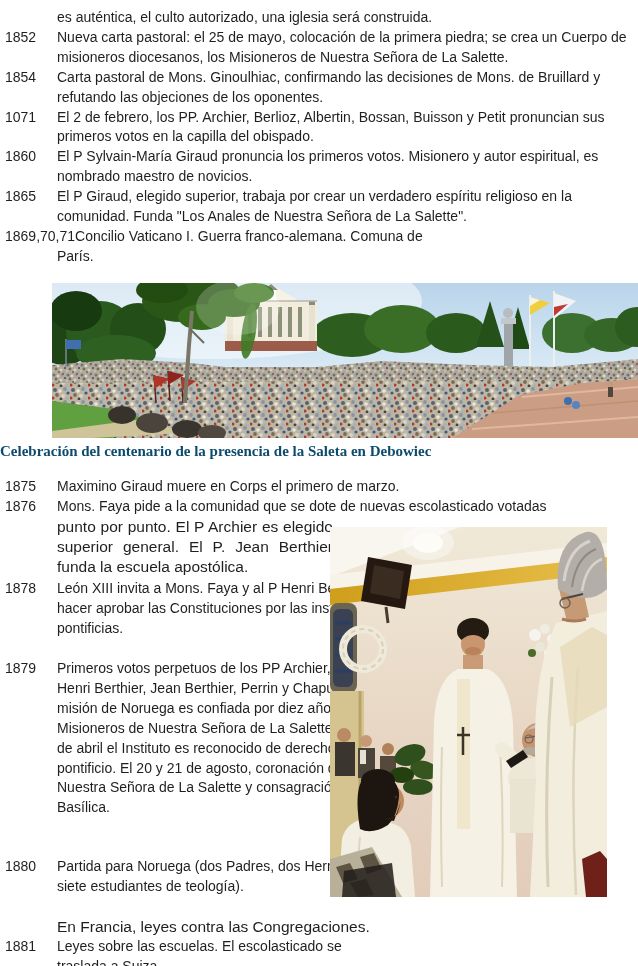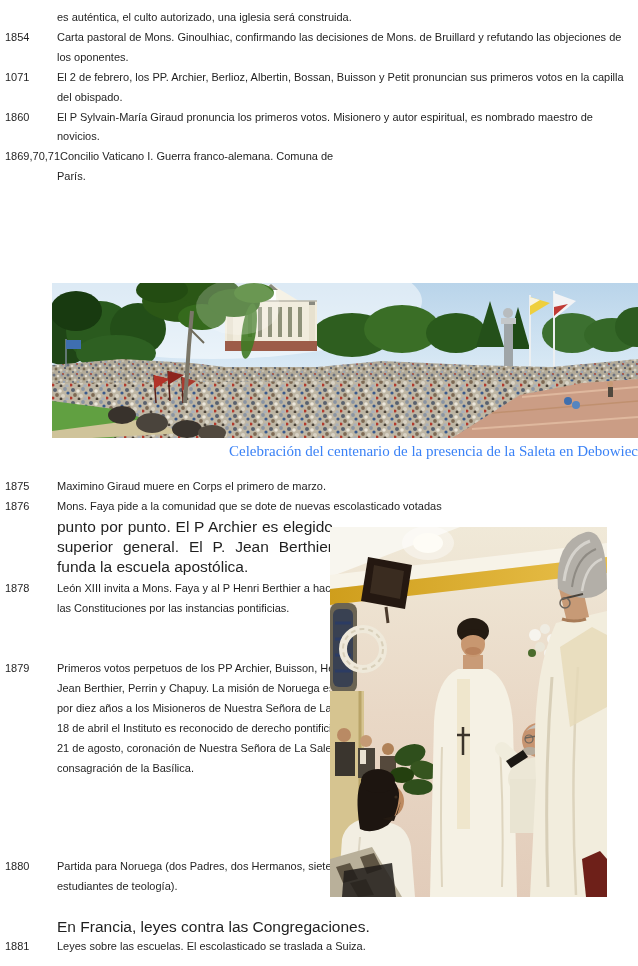--- a/index.html
+++ b/index.html
@@ -9,41 +9,41 @@
     background:#ffffff;
     overflow:hidden;
     font-family:"Liberation Sans",sans-serif;
     color:#1f1f1f;
   }
   .abs{position:absolute;}
   .entry{
     margin:0;
     padding-left:52px;
     text-indent:-52px;
-    font-size:11px;
+    font-size:14px;
     line-height:19.9px;
     color:#1f1f1f;
   }
   .yr{
     display:inline-block;
     min-width:52px;
     text-indent:0;
   }
   .txt{white-space:pre-line;}
   .cont{
     margin:0;
     font-size:15.5px;
     line-height:19.9px;
   }
   .just{text-align:justify;}
   .caption{
     font-family:"Liberation Serif",serif;
-    font-weight:normal;
-    color:#3b82f6;
-    text-align:right;
+    font-weight:bold;
+    color:#0c4a6e;
+    text-align:left;
   }
   .cap1{left:0;top:441px;width:638px;font-size:15px;line-height:20px;}
   .cap2{left:330px;top:929px;width:277px;font-size:16px;line-height:20px;}
   .photo1{left:52px;top:283px;width:586px;height:155px;}
   .photo2{left:330px;top:527px;width:277px;height:370px;}
   figure{margin:0;padding:0;}
   figure svg{display:block;width:100%;height:100%;}
   .top-block{left:5px;top:8px;width:625px;}
   .b1875{left:5px;top:477px;width:625px;}
   .b1876{left:5px;top:497px;width:625px;}
@@ -54,23 +54,25 @@
   .b1880b{left:57px;top:917px;width:520px;}
   .b1881{left:5px;top:937px;width:330px;}
 </style>
 </head>
 <body>
 
 <div class="page">
 
   <section class="abs top-block">
     <p class="entry"><span class="yr"></span><span class="txt">es auténtica, el culto autorizado, una iglesia será construida.</span></p>
+    <p class="entry"><span class="yr">1852</span><span class="txt">Nueva carta pastoral: el 25 de mayo, colocación de la primera piedra; se crea un Cuerpo de misioneros diocesanos, los Misioneros de Nuestra Señora de La Salette.</span></p>
     <p class="entry"><span class="yr">1854</span><span class="txt">Carta pastoral de Mons. Ginoulhiac, confirmando las decisiones de Mons. de Bruillard y refutando las objeciones de los oponentes.</span></p>
     <p class="entry"><span class="yr">1071</span><span class="txt">El 2 de febrero, los PP. Archier, Berlioz, Albertin, Bossan, Buisson y Petit pronuncian sus primeros votos en la capilla del obispado.</span></p>
     <p class="entry"><span class="yr">1860</span><span class="txt">El P Sylvain-María Giraud pronuncia los primeros votos. Misionero y autor espiritual, es nombrado maestro de novicios.</span></p>
+    <p class="entry"><span class="yr">1865</span><span class="txt">El P Giraud, elegido superior, trabaja por crear un verdadero espíritu religioso en  la comunidad. Funda "Los Anales de Nuestra Señora de La Salette".</span></p>
     <p class="entry"><span class="yr">1869,70,71</span><span class="txt">Concilio Vaticano I. Guerra franco-alemana. Comuna de
 París.</span></p>
   </section>
 
   <figure class="abs photo1">
     <svg viewBox="0 0 586 155" preserveAspectRatio="none">
       <defs>
         <linearGradient id="p1sky" x1="0" y1="0" x2="0" y2="1">
           <stop offset="0" stop-color="#b9d4ea"></stop>
             <stop offset="0.6" stop-color="#dcebf6"></stop>

